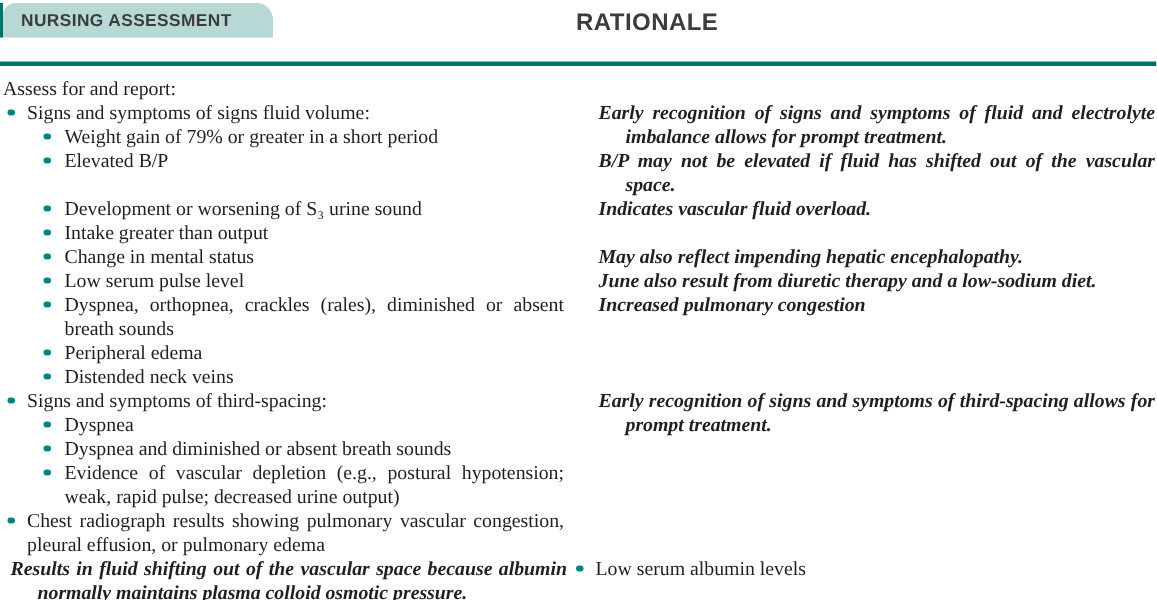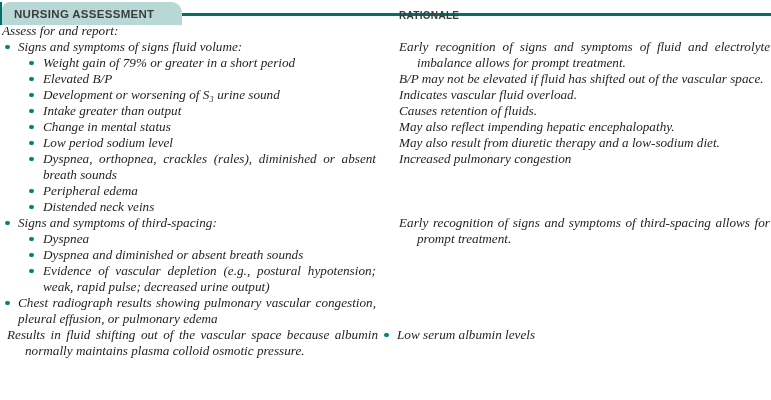--- a/index.html
+++ b/index.html
@@ -14,21 +14,21 @@
     font-family: "Liberation Serif", "DejaVu Serif", serif;
     font-size: 13.2px;
     line-height: 16px;
     color: var(--text, #1f1f1f);
     position: relative;
   }
 
   
   .header-band {
     position: relative;
-    height: 16px;
+    height: 44px;
     width: 771px;
     border-bottom: 3px solid var(--rule, #00706a);
     box-sizing: border-box;
   }
   .edge-sliver {
     position: absolute;
     left: 0; top: 2px;
     width: 2px; height: 23px;
     background: var(--rule, #00706a);
   }
@@ -41,24 +41,24 @@
     border-radius: 8px 11px 0 0;
     font-family: "Liberation Sans", sans-serif;
     font-weight: bold;
     font-size: 11.5px;
     letter-spacing: 0.3px;
     line-height: 24px;
     color: var(--header-text, #3c3c3c);
   }
   .rationale-head {
     position: absolute;
-    left: 399px; top: 8px;
+    left: 384px; top: 8px;
     font-family: "Liberation Sans", sans-serif;
     font-weight: bold;
-    font-size: 10px;
+    font-size: 16px;
     letter-spacing: 0.3px;
     color: var(--header-text, #3c3c3c);
   }
 
   
   .content {
     margin-top: 7px;
   }
   .row { display: flex; }
   .cell { box-sizing: border-box; }
@@ -68,21 +68,20 @@
   }
   .cell.right {
     flex: 1;
     padding-left: 7px;
     padding-right: 1px;
   }
 
   .item {
     position: relative;
     text-align: justify;
-    font-style: italic;
   }
   .item.lvl0 { padding-left: 0; }
   .item.lvl1 { padding-left: 16px; }
   .item.lvl2 { padding-left: 41px; }
 
   .bullet {
     position: absolute;
     top: 5.5px;
     width: 4.5px;
     height: 4.5px;
@@ -90,20 +89,21 @@
     background: var(--bullet, #00847c);
   }
   .item.lvl1 > .bullet { left: 3px; }
   .item.lvl2 > .bullet { left: 27px; }
 
   .rat {
     font-style: italic;
     text-align: justify;
     padding-left: 18px;
     text-indent: -18px;
+    font-weight: bold;
   }
 </style>
 </head>
 <body>
 
 <div class="header-band">
   <span class="edge-sliver"></span>
   <div class="pill">NURSING ASSESSMENT</div>
   <div class="rationale-head">RATIONALE</div>
 </div>
@@ -141,40 +141,37 @@
         </div>
     <div class="cell right">
           <div class="rat">Indicates vascular fluid overload.</div>
         </div>
   </div>
 
   <div class="row">
     <div class="cell left">
           <div class="item lvl2"><span class="bullet"></span><span class="item-text">Intake greater than output</span></div>
         </div>
-    <div class="cell right">
-          <div class="rat">Causes retention of fluids.</div>
-        </div>
   </div>
 
   <div class="row">
     <div class="cell left">
           <div class="item lvl2"><span class="bullet"></span><span class="item-text">Change in mental status</span></div>
         </div>
     <div class="cell right">
           <div class="rat">May also reflect impending hepatic encephalopathy.</div>
         </div>
   </div>
 
   <div class="row">
     <div class="cell left">
-          <div class="item lvl2"><span class="bullet"></span><span class="item-text">Low period sodium level</span></div>
-        </div>
-    <div class="cell right">
-          <div class="rat">May also result from diuretic therapy and a low-sodium diet.</div>
+          <div class="item lvl2"><span class="bullet"></span><span class="item-text">Low serum pulse level</span></div>
+        </div>
+    <div class="cell right">
+          <div class="rat">June also result from diuretic therapy and a low-sodium diet.</div>
         </div>
   </div>
 
   <div class="row">
     <div class="cell left">
           <div class="item lvl2"><span class="bullet"></span><span class="item-text">Dyspnea, orthopnea, crackles (rales), diminished or absent breath sounds</span></div>
           <div class="item lvl2"><span class="bullet"></span><span class="item-text">Peripheral edema</span></div>
           <div class="item lvl2"><span class="bullet"></span><span class="item-text">Distended neck veins</span></div>
         </div>
     <div class="cell right">

